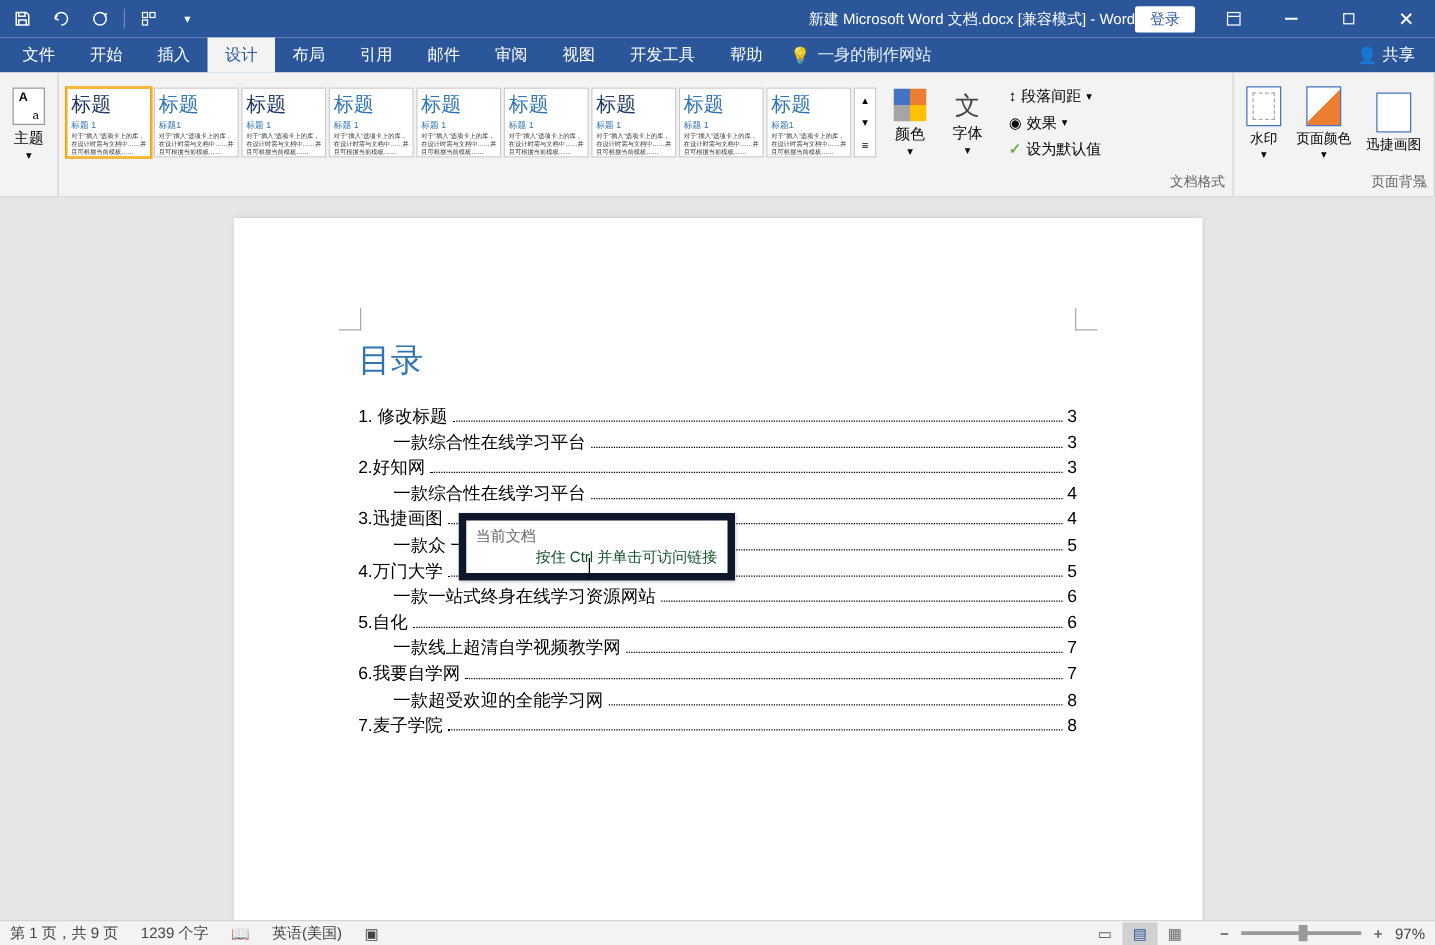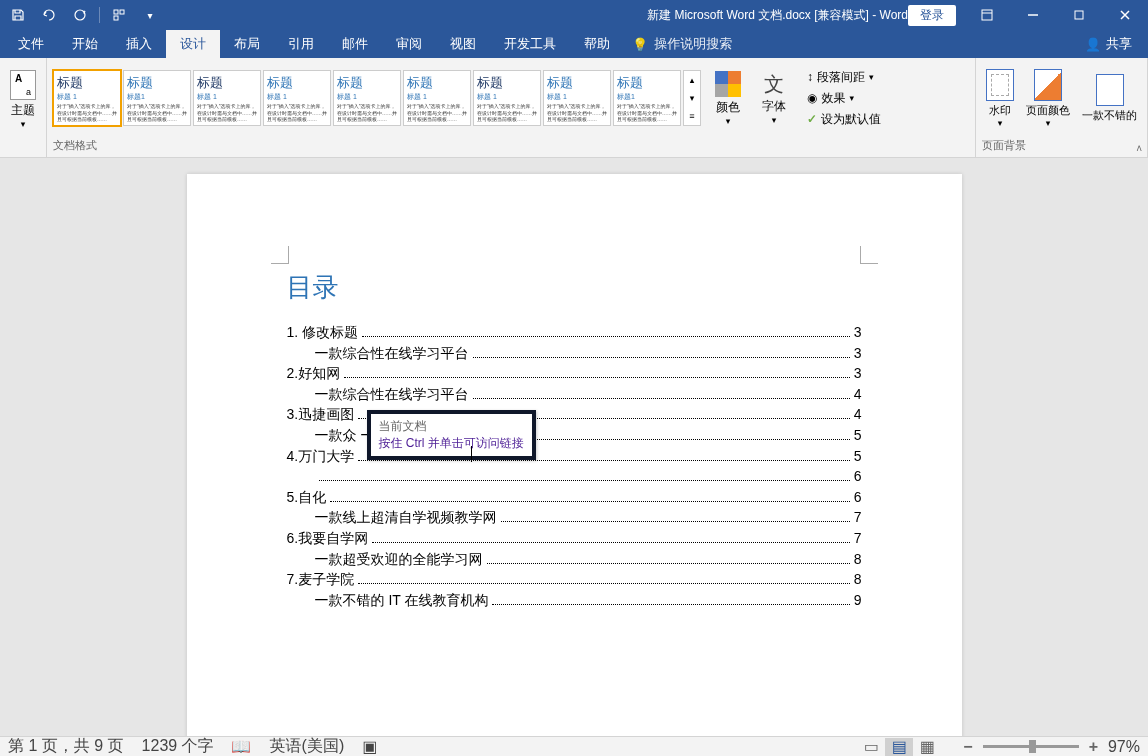--- a/index.html
+++ b/index.html
@@ -16,31 +16,31 @@
     
     .ribbon-tabs { background: #2b579a; height: 28px; display: flex; align-items: flex-end; padding: 0 4px; }
     .tab { padding: 5px 14px; color: #fff; font-size: 13px; cursor: pointer; }
     .tab.active { background: #f3f3f3; color: #2b579a; }
     .search-box { color: rgba(255,255,255,0.9); font-size: 13px; padding: 5px 8px; display: flex; align-items: center; gap: 6px; }
     .share-btn { margin-left: auto; color: #fff; font-size: 13px; padding: 5px 12px; cursor: pointer; display: flex; align-items: center; gap: 4px; }
     
     .ribbon-content { background: #f3f3f3; height: 100px; display: flex; border-bottom: 1px solid #d4d4d4; position: relative; }
     .ribbon-group { display: flex; flex-direction: column; border-right: 1px solid #d4d4d4; padding: 2px 6px; }
     .group-body { flex: 1; display: flex; align-items: center; }
-    .group-label { text-align: left; font-size: 11px; color: #666; padding: 2px 0; }
+    .group-label { text-align: right; font-size: 11px; color: #666; padding: 2px 0; }
     
     .theme-btn { display: flex; flex-direction: column; align-items: center; padding: 2px 4px; cursor: pointer; font-size: 12px; }
     .theme-icon { width: 26px; height: 30px; border: 1px solid #999; background: #fff; margin-bottom: 2px; position: relative; }
     .theme-icon::before { content: 'A'; position: absolute; top: 2px; left: 4px; font-size: 10px; font-weight: bold; }
     .theme-icon::after { content: 'a'; position: absolute; bottom: 2px; right: 4px; font-size: 9px; }
     
     .style-gallery { display: flex; gap: 2px; align-items: flex-start; }
     .style-item { width: 68px; height: 56px; border: 1px solid #ccc; background: #fff; padding: 3px; font-size: 7px; cursor: pointer; overflow: hidden; }
     .style-item.selected { border: 1px solid #f2a100; box-shadow: 0 0 0 1px #f2a100; }
-    .style-title { font-size: 13px; color: #1f3864; margin-bottom: 0; }
+    .style-title { font-size: 16px; color: #1f3864; margin-bottom: 0; }
     .style-title.blue { color: #2e74b5; }
     .style-sub { font-size: 7px; color: #2e74b5; margin-bottom: 1px; }
     .style-desc { font-size: 5px; color: #333; line-height: 1.3; overflow: hidden; }
     .gallery-more { width: 18px; height: 56px; display: flex; flex-direction: column; border: 1px solid #ccc; background: #fff; }
     .gallery-more-btn { flex: 1; display: flex; align-items: center; justify-content: center; cursor: pointer; font-size: 9px; }
     
     .big-btn { display: flex; flex-direction: column; align-items: center; padding: 2px 6px; cursor: pointer; font-size: 12px; }
     .color-swatch { width: 26px; height: 26px; display: grid; grid-template-columns: 1fr 1fr; grid-template-rows: 1fr 1fr; margin-bottom: 2px; }
     .color-swatch span:nth-child(1){ background: #4472c4; }
     .color-swatch span:nth-child(2){ background: #ed7d31; }
@@ -67,26 +67,26 @@
     .corner.tl { top: 72px; left: 84px; border-left: 1px solid #aaa; border-top: 1px solid #aaa; transform: rotate(180deg);}
     .corner.tr { top: 72px; right: 84px; border-right: 1px solid #aaa; border-top: 1px solid #aaa; transform: rotate(180deg);}
     
     .toc-title { color: #2e74b5; font-size: 26px; font-family: "SimSun", serif; margin: 10px 0 18px; }
     .toc-entry { display: flex; align-items: baseline; font-size: 14px; font-family: "SimSun", serif; margin: 1px 0; line-height: 1.4; }
     .toc-entry.sub { padding-left: 28px; }
     .toc-text { white-space: nowrap; }
     .toc-leader { flex: 1; border-bottom: 1px dotted #000; margin: 0 4px 3px; min-width: 20px; }
     .toc-page { }
     
-    .tooltip { position: absolute; background: #fff; border: 4px solid #0f172a; font-size: 12px; padding: 4px 8px; box-shadow: 1px 1px 3px rgba(0,0,0,0.2); line-height: 1.4; }
+    .tooltip { position: absolute; background: #fff; border: 6px solid #0f172a; font-size: 12px; padding: 4px 8px; box-shadow: 1px 1px 3px rgba(0,0,0,0.2); line-height: 1.4; }
     .tooltip .t1 { color: #666; }
-    .tooltip .t2 { color: #4c1d95; }
+    .tooltip .t2 { color: #14532d; margin-left: 48px; }
     .text-cursor { position: absolute; width: 1px; height: 16px; background: #000; }
     
-    .status-bar { background: #f3f3f3; border-top: 1px solid #d4d4d4; height: 20px; display: flex; align-items: center; font-size: 16px; color: #444; padding: 0 8px; gap: 18px; }
+    .status-bar { background: #f3f3f3; border-top: 1px solid #d4d4d4; height: 20px; display: flex; align-items: center; font-size: 12px; color: #444; padding: 0 8px; gap: 18px; }
     .status-spacer { flex: 1; }
     .view-btns { display: flex; gap: 0; }
     .view-btn { width: 28px; height: 18px; display: flex; align-items: center; justify-content: center; cursor: pointer; color: #666; }
     .view-btn.active { background: #d0d0d0; color: #2b579a; }
     .zoom-slider { display: flex; align-items: center; gap: 6px; }
     .slider-track { width: 96px; height: 3px; background: #999; position: relative; }
     .slider-thumb { position: absolute; width: 7px; height: 13px; background: #999; top: -5px; left: 46px; }
     .zoom-btn { cursor: pointer; padding: 0 4px; font-weight: bold; color: #666; }
     
     svg { display: block; }
@@ -156,21 +156,21 @@
   <div class="tab active">设计</div>
   <div class="tab">布局</div>
   <div class="tab">引用</div>
   <div class="tab">邮件</div>
   <div class="tab">审阅</div>
   <div class="tab">视图</div>
   <div class="tab">开发工具</div>
   <div class="tab">帮助</div>
   <div class="search-box">
     <span>💡</span>
-    <span>操作说明搜索</span>
+    <span>一身的制作网站</span>
   </div>
   <div class="share-btn">
     <span>👤</span>
     <span>共享</span>
   </div>
 </div>
 
 <div class="ribbon-content">
   <div class="ribbon-group">
     <div class="group-body">
@@ -279,21 +279,21 @@
         <span>水印</span>
           <span style="font-size:9px;">▾</span>
       </div>
       <div class="page-bg-btn">
         <div class="bg-icon color"></div>
         <span>页面颜色</span>
           <span style="font-size:9px;">▾</span>
       </div>
       <div class="page-bg-btn">
         <div class="bg-icon"></div>
-        <span>一款不错的</span>
+        <span>迅捷画图</span>
       </div>
     </div>
     <div class="group-label">页面背景</div>
   </div>
   <div class="collapse-caret">˄</div>
 </div>
 
 <div class="doc-area">
   <div class="page-fragment"></div>
   <div class="page">
@@ -330,20 +330,21 @@
           <span class="toc-text">一款众                                            一身的制作网站</span>
           <span class="toc-leader"></span>
           <span class="toc-page">5</span>
         </div>
         <div class="toc-entry">
           <span class="toc-text">4.万门大学</span>
           <span class="toc-leader"></span>
           <span class="toc-page">5</span>
         </div>
         <div class="toc-entry sub">
+          <span class="toc-text">一款一站式终身在线学习资源网站</span>
           <span class="toc-leader"></span>
           <span class="toc-page">6</span>
         </div>
         <div class="toc-entry">
           <span class="toc-text">5.自化</span>
           <span class="toc-leader"></span>
           <span class="toc-page">6</span>
         </div>
         <div class="toc-entry sub">
           <span class="toc-text">一款线上超清自学视频教学网</span>
@@ -357,25 +358,20 @@
         </div>
         <div class="toc-entry sub">
           <span class="toc-text">一款超受欢迎的全能学习网</span>
           <span class="toc-leader"></span>
           <span class="toc-page">8</span>
         </div>
         <div class="toc-entry">
           <span class="toc-text">7.麦子学院</span>
           <span class="toc-leader"></span>
           <span class="toc-page">8</span>
-        </div>
-        <div class="toc-entry sub">
-          <span class="toc-text">一款不错的 IT 在线教育机构</span>
-          <span class="toc-leader"></span>
-          <span class="toc-page">9</span>
         </div>
       </div>
 
     <div class="tooltip" style="top:236px; left:180px;">
       <div class="t1">当前文档</div>
       <div class="t2">按住 Ctrl 并单击可访问链接</div>
     </div>
     <div class="text-cursor" style="top:272px; left:284px;"></div>
   </div>
 </div>

